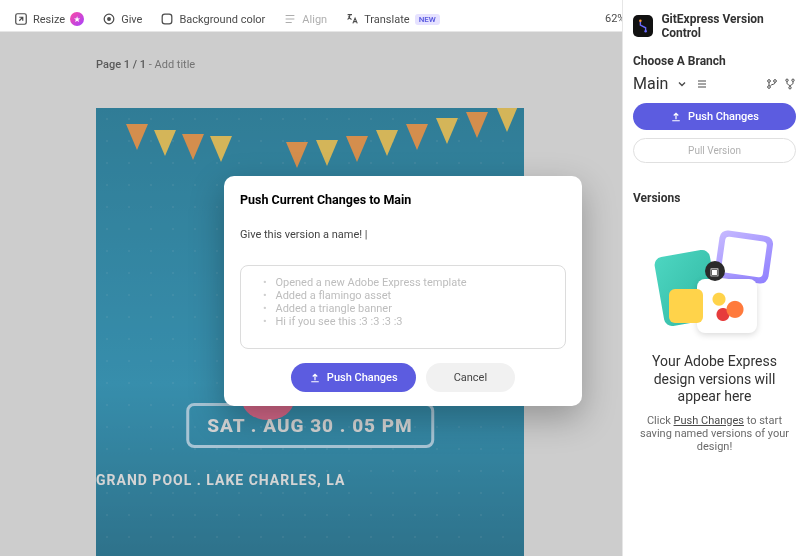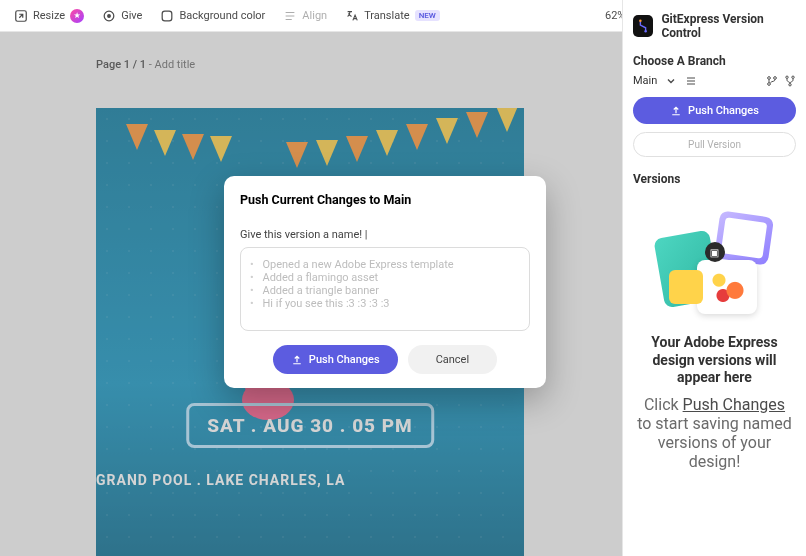--- a/index.html
+++ b/index.html
@@ -1,20 +1,20 @@
 <!DOCTYPE html>
 <html><head>
 <meta charset="utf-8">
 <style>
   * { box-sizing: border-box; margin: 0; padding: 0; font-family: -apple-system, BlinkMacSystemFont, "Segoe UI", Roboto, sans-serif; }
   body { width: 806px; height: 556px; overflow: hidden; position: relative; background: #f5f5f5; }
   
   
   .toolbar {
-    display:flex; align-items:center; gap:18px; height:32px; padding:0 14px;
+    display:flex; align-items:flex-start; gap:18px; height:32px; padding:12px 14px;
     font-size:11px; color:#4b4b4b; background:#fff; border-bottom:1px solid #e6e6e6;
   }
   .tb-item { display:flex; align-items:center; gap:5px; cursor:pointer; }
   .tb-item svg { width:14px; height:14px; }
   .badge-new { background:#e6e2ff; color:#5c5ce0; font-size:8px; padding:1px 4px; border-radius:3px; font-weight:600; }
   .tb-spacer { flex:1; }
   .tb-zoom { display:flex; align-items:center; gap:4px; font-size:11px; }
   .crown { width:14px; height:14px; border-radius:50%; background:linear-gradient(135deg,#ff4aa1,#a541ff); display:inline-flex; align-items:center; justify-content:center; color:#fff; font-size:8px; }
   
   .main-area {
@@ -61,64 +61,64 @@
   
   .panel {
     position:absolute; top:0; right:0; bottom:0; width:184px; background:#fff;
     border-left:1px solid #e6e6e6; padding:12px 10px; font-size:12px; color:#323232;
     display:flex; flex-direction:column;
   }
   .panel-header { display:flex; align-items:center; gap:8px; margin-bottom:14px; }
   .panel-header .logo { width:22px; height:22px; border-radius:5px; background:#111; display:flex; align-items:center; justify-content:center; }
   .panel-header .name { font-weight:700; font-size:12px; }
   .section-title { font-weight:700; font-size:12px; margin-bottom:6px; }
-  .branch-row { display:flex; align-items:center; gap:9px; font-size:11px; margin-bottom:10px; }
+  .branch-row { display:flex; align-items:center; gap:9px; font-size:16px; margin-bottom:10px; }
   .branch-row .icons { margin-left:auto; display:flex; gap:6px; }
   .btn-primary {
     width:100%; background:#5c5ce0; color:#fff; border:none; border-radius:14px;
     padding:7px 0; font-size:11px; font-weight:500; display:flex; align-items:center;
     justify-content:center; gap:6px; cursor:pointer; margin-bottom:8px;
   }
-  .btn-row { display:flex; gap:14px; margin-bottom:15px; }
+  .btn-row { display:flex; gap:14px; margin-bottom:28px; }
   .btn-ghost {
     flex:1; background:#fff; color:#b0b0b0; border:1px solid #e0e0e0; border-radius:14px;
     padding:6px 0; font-size:10px; cursor:default;
   }
   .versions-area { margin-top:4px; text-align:center; }
   .versions-illus {
     width:120px; height:120px; margin:8px auto 10px; position:relative;
   }
   .versions-illus .tile { position:absolute; border-radius:8px; }
   .versions-illus .t1 { width:56px; height:70px; left:4px; top:30px; background:linear-gradient(135deg,#4dd6c1,#2fb6a1); transform:rotate(-10deg); }
   .versions-illus .t2 { width:60px; height:54px; left:42px; top:56px; background:#fff; box-shadow:0 2px 6px rgba(0,0,0,.15); }
   .versions-illus .t2::before { content:""; position:absolute; inset:10px; background:radial-gradient(circle at 30% 30%, #ffd34a 6px, transparent 7px), radial-gradient(circle at 70% 60%, #ff7a3c 8px, transparent 9px), radial-gradient(circle at 40% 75%, #e63c3c 6px, transparent 7px); }
   .versions-illus .t3 { width:54px; height:48px; left:62px; top:10px; background:linear-gradient(135deg,#c7baff,#8f7fff); transform:rotate(8deg); }
   .versions-illus .t3::after { content:""; position:absolute; left:6px; top:6px; width:42px; height:36px; background:#fff; border-radius:4px; }
   .versions-illus .sun { position:absolute; width:34px; height:34px; left:14px; top:66px; background:#ffd34a; border-radius:6px; }
   .versions-illus .bubble { position:absolute; width:20px; height:20px; top:38px; left:50px; background:#2b2b2b; border-radius:50%; display:flex; align-items:center; justify-content:center; color:#fff; font-size:10px;}
-  .versions-heading { font-weight:700; font-size:14px; line-height:1.25; margin:4px 6px 8px; }
-  .versions-sub { font-size:16px; color:#6b6b6b; padding:0 4px; }
+  .versions-heading { font-weight:400; font-size:14px; line-height:1.25; margin:4px 6px 8px; }
+  .versions-sub { font-size:11px; color:#6b6b6b; padding:0 4px; }
   .versions-sub u { color:#4b4b4b; }
 
   
   .overlay {
     position:absolute; top:32px; left:0; right:184px; bottom:0;
     background:rgba(120,120,120,0.32);
   }
   .dialog {
-    position:absolute; top:176px; left:224px; width:322px; background:#fff;
+    position:absolute; top:176px; left:224px; width:358px; background:#fff;
     border-radius:10px; box-shadow:0 12px 34px rgba(0,0,0,0.28); padding:16px 16px 14px;
   }
   .dialog h3 { font-size:12.5px; font-weight:700; margin-bottom:16px; }
   .name-input {
     width:100%; border:none; border-bottom:1px solid transparent; font-size:11px;
-    color:#444; outline:none; margin-bottom:5px;
+    color:#444; outline:none; margin-bottom:23px;
   }
   .notes-box {
-    border:1px solid #dcdcdc; border-radius:8px; padding:10px 9px 20px; min-height:74px;
+    border:1px solid #dcdcdc; border-radius:8px; padding:10px 22px 20px; min-height:74px;
     font-size:11px; color:#bdbdbd;
   }
   .notes-box ul { list-style:none; }
   .notes-box li::before { content:"• "; color:#cfcfcf; margin-right:6px; }
   .dialog-buttons { display:flex; gap:10px; margin-top:14px; justify-content:center; }
   .dlg-primary {
     background:#5c5ce0; color:#fff; border:none; border-radius:18px;
     padding:8px 18px; font-size:11px; font-weight:500; display:flex;
     align-items:center; gap:6px; cursor:pointer;
   }

